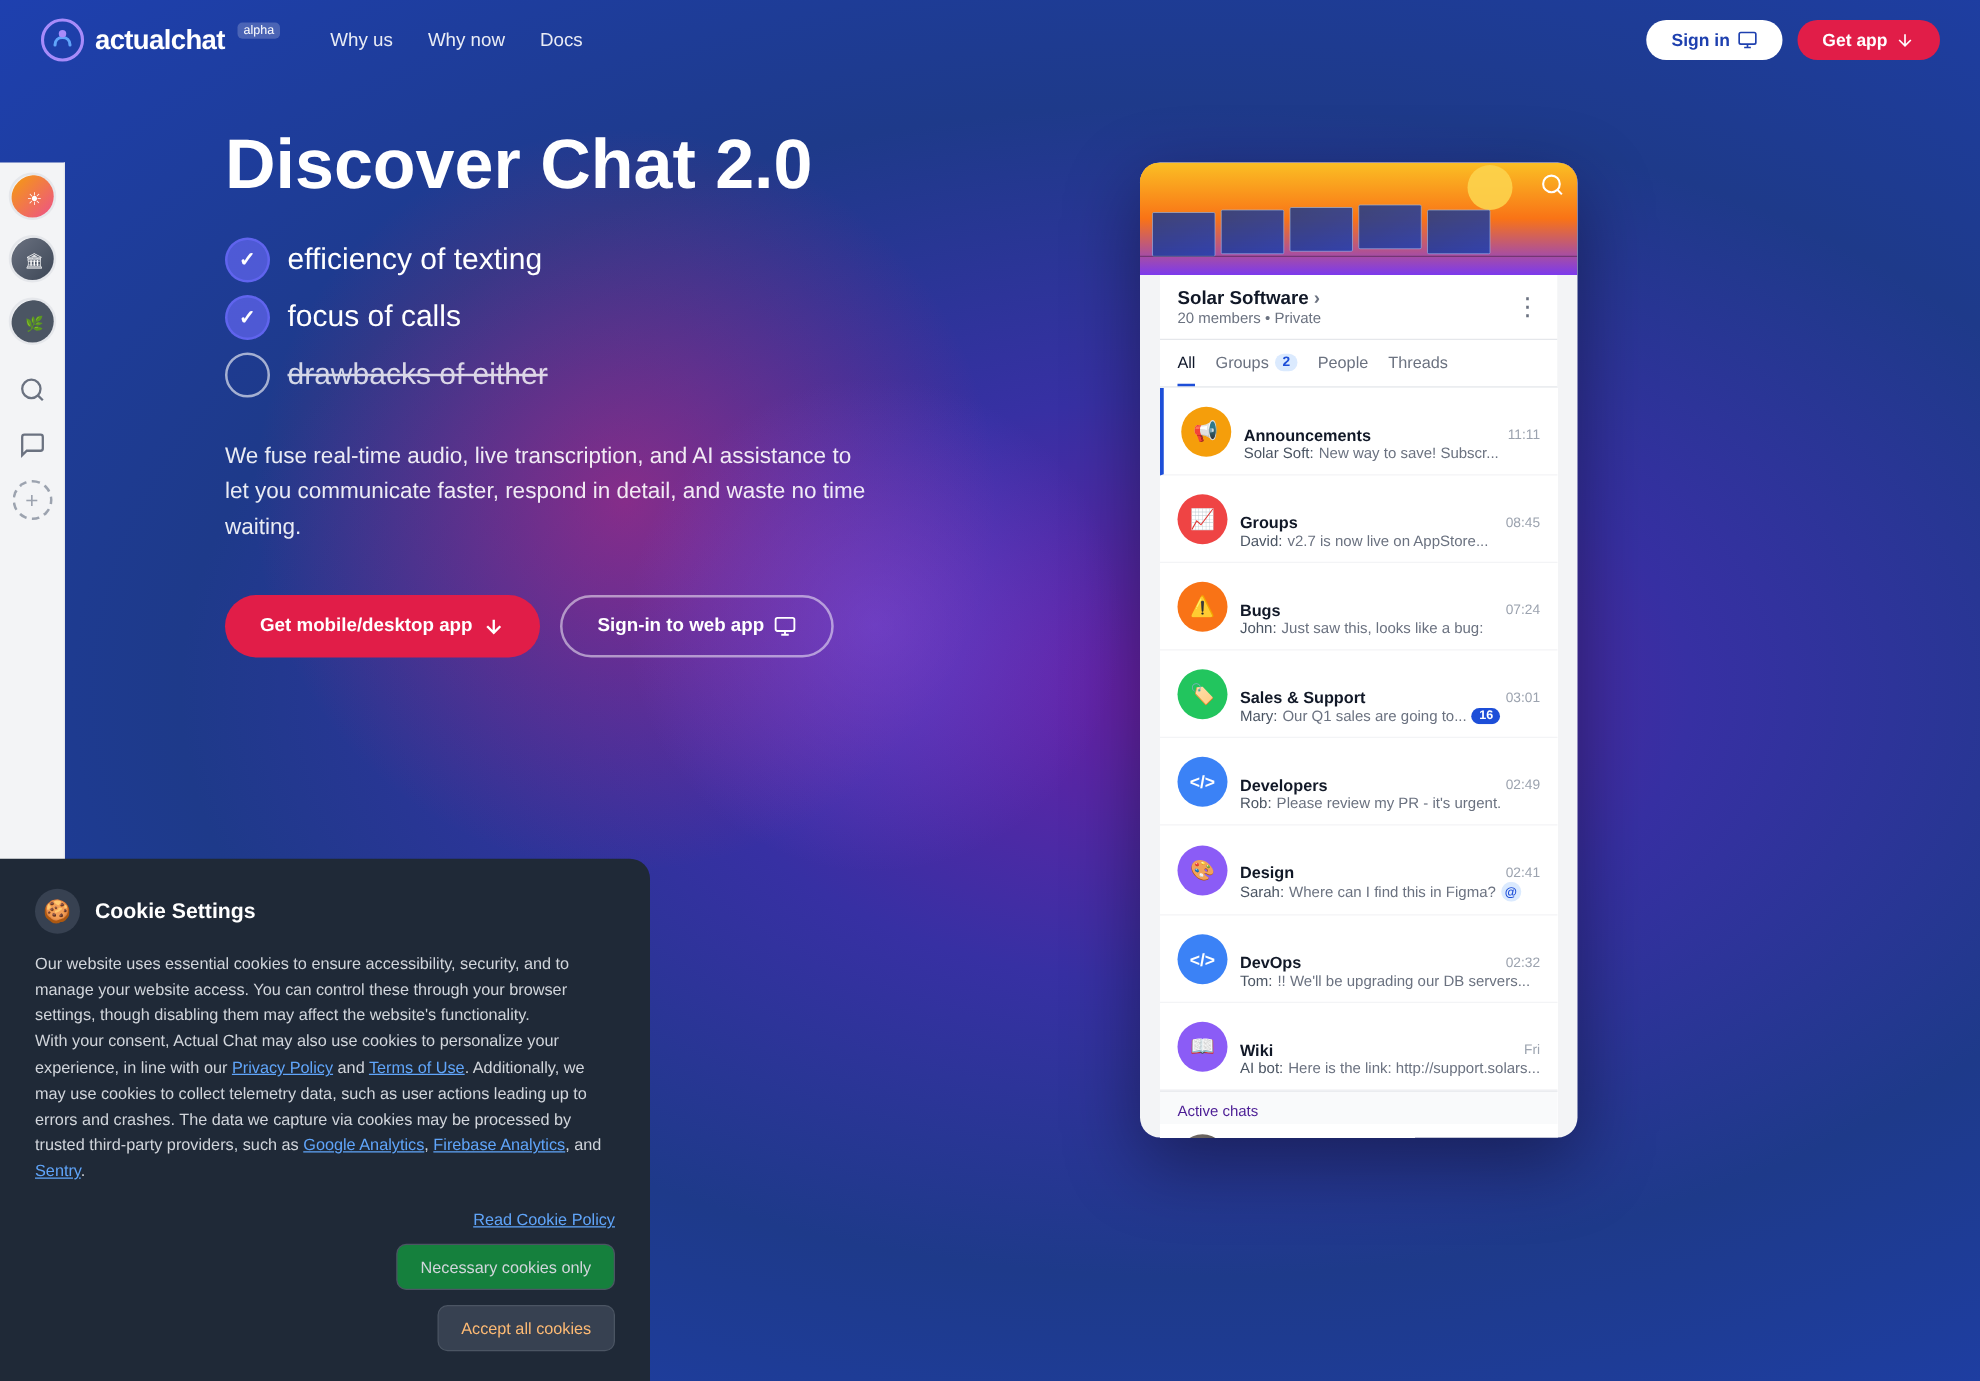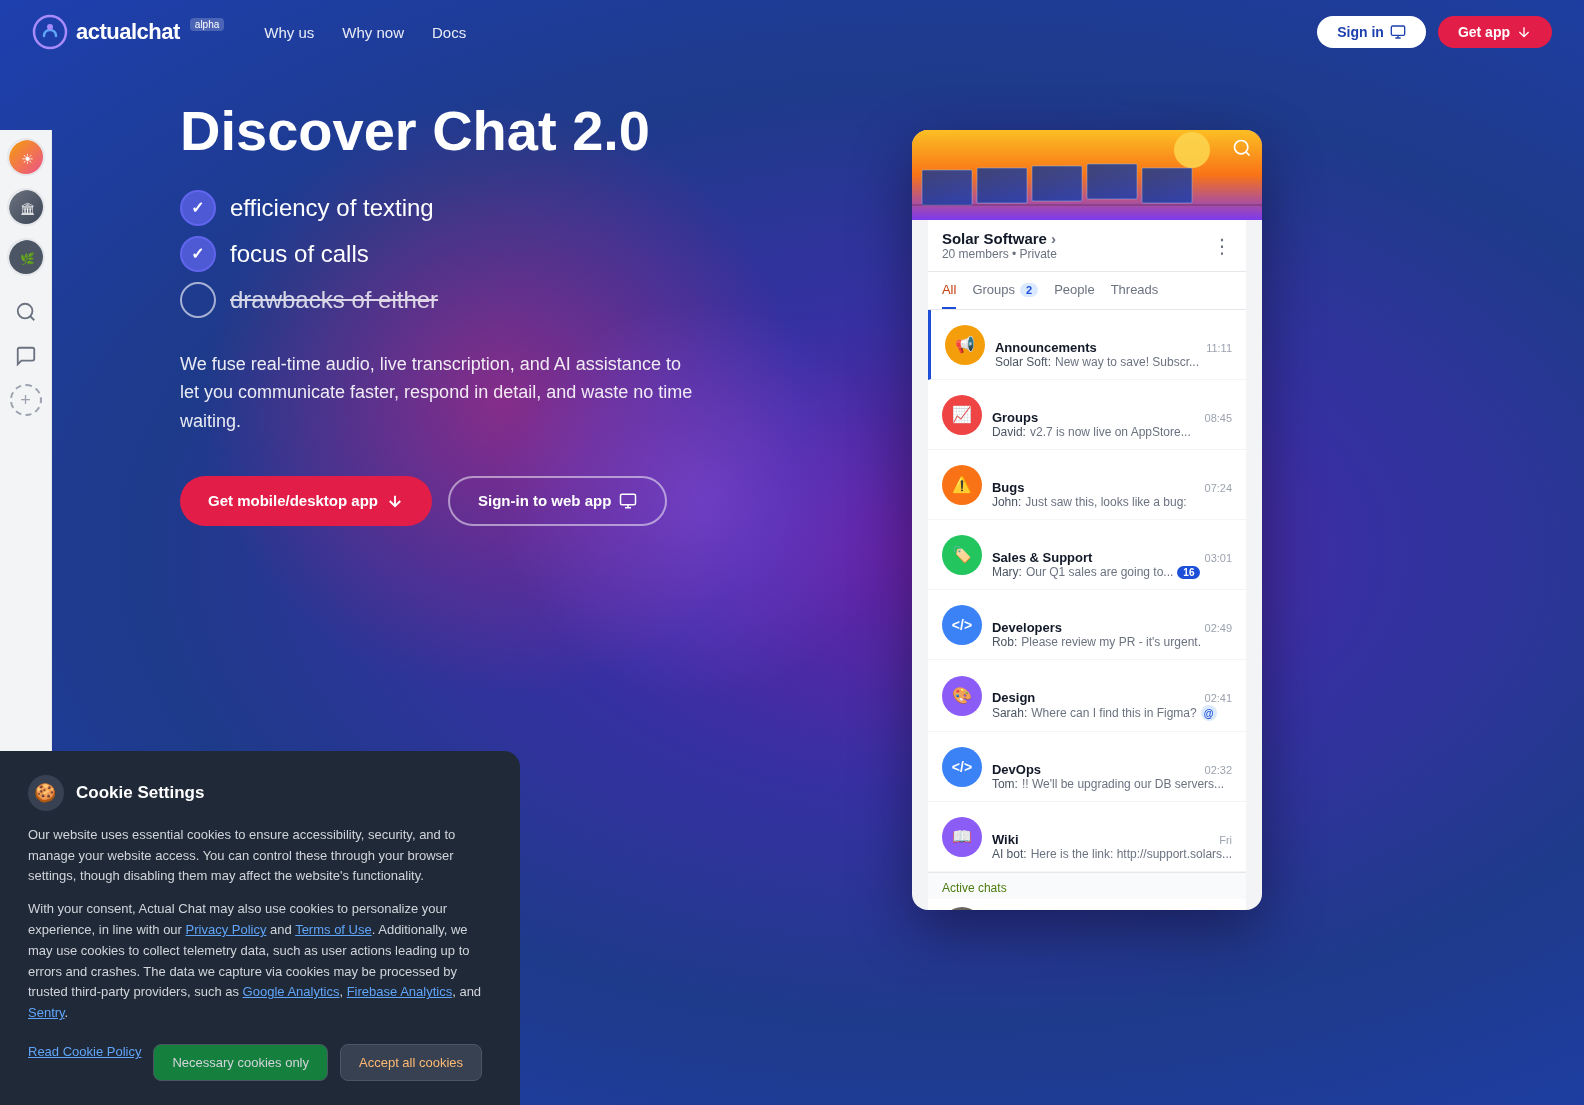--- a/index.html
+++ b/index.html
@@ -141,21 +141,21 @@
     .group-dots { color: #6b7280; font-size: 20px; cursor: pointer; }
 
     
     .tabs {
       background: white; padding: 0 14px; display: flex; gap: 16px; border-bottom: 1px solid #e5e7eb; flex-shrink: 0;
     }
     .tab {
       padding: 10px 0; font-size: 13px; font-weight: 500; color: #6b7280; cursor: pointer;
       border-bottom: 2px solid transparent; display: flex; align-items: center; gap: 5px;
     }
-    .tab.active { color: #c2410c; border-bottom-color: #1d4ed8; }
+    .tab.active { color: #0f172a; border-bottom-color: #1d4ed8; }
     .tab-badge {
       background: #dbeafe; color: #1d4ed8; border-radius: 10px; font-size: 11px; padding: 1px 6px; font-weight: 600;
     }
 
     
     .chat-list { flex: 1; overflow-y: auto; background: white; }
     .chat-item {
       display: flex; align-items: center; padding: 10px 14px; gap: 10px; cursor: pointer;
       border-bottom: 1px solid #f3f4f6;
     }
@@ -170,21 +170,21 @@
     .chat-preview { font-size: 12px; color: #6b7280; white-space: nowrap; overflow: hidden; text-overflow: ellipsis; display: flex; align-items: center; gap: 4px; }
     .chat-preview .sender { font-weight: 500; color: #4b5563; }
     .unread-badge {
       background: #1d4ed8; color: white; border-radius: 10px; font-size: 10px; font-weight: 700;
       padding: 1px 6px; flex-shrink: 0;
     }
     .mention-badge { background: #dbeafe; color: #1d4ed8; border-radius: 50%; width: 16px; height: 16px; font-size: 10px; display: flex; align-items: center; justify-content: center; font-weight: 700; flex-shrink: 0; }
 
     
     .active-section {
-      background: #f9fafb; padding: 8px 14px 4px; font-size: 12px; color: #4d7c0f; font-weight: 500; border-top: 1px solid #e5e7eb;
+      background: #f9fafb; padding: 8px 14px 4px; font-size: 12px; color: #4c1d95; font-weight: 500; border-top: 1px solid #e5e7eb;
     }
     .active-chat-item {
       display: flex; align-items: center; padding: 8px 14px; gap: 10px; cursor: pointer; background: white;
     }
     .active-avatar {
       width: 40px; height: 40px; border-radius: 50%; flex-shrink: 0; position: relative;
     }
     .online-dot { position: absolute; bottom: 1px; right: 1px; width: 10px; height: 10px; border-radius: 50%; background: #22c55e; border: 2px solid white; }
     .active-info { flex: 1; min-width: 0; }
     .active-name { font-size: 13px; font-weight: 600; color: #111827; }
@@ -195,24 +195,24 @@
     .cookie-banner {
       position: absolute; bottom: 0; left: 0; width: 520px; z-index: 100;
       background: #1f2937; border-radius: 0 16px 0 0; padding: 24px 28px;
     }
     .cookie-header { display: flex; align-items: center; gap: 12px; margin-bottom: 14px; }
     .cookie-icon {
       width: 36px; height: 36px; border-radius: 50%; background: #374151;
       display: flex; align-items: center; justify-content: center; color: white; font-size: 18px; flex-shrink: 0;
     }
     .cookie-title { color: white; font-size: 17px; font-weight: 600; }
-    .cookie-body { color: #d1d5db; font-size: 13px; line-height: 1.6; margin-bottom: 12px; }
+    .cookie-body { color: #d1d5db; font-size: 13px; line-height: 1.6; margin-bottom: 0; }
     .cookie-body2 { color: #d1d5db; font-size: 13px; line-height: 1.6; margin-bottom: 20px; }
     .cookie-link { color: #60a5fa; text-decoration: underline; cursor: pointer; }
-    .cookie-buttons { display: flex; gap: 12px; align-items: flex-start; }
+    .cookie-buttons { display: flex; gap: 12px; align-items: flex-end; flex-direction: column; }
     .btn-cookie-link { color: #60a5fa; background: none; border: none; font-size: 13px; cursor: pointer; text-decoration: underline; }
     .btn-necessary {
       background: #15803d; color: #d1d5db; border: 1px solid #4b5563; padding: 10px 18px;
       border-radius: 8px; font-size: 13px; font-weight: 500; cursor: pointer;
     }
     .btn-accept {
       background: #374151; color: #fdba74; border: 1px solid #4b5563; padding: 10px 18px;
       border-radius: 8px; font-size: 13px; font-weight: 500; cursor: pointer;
     }
 

